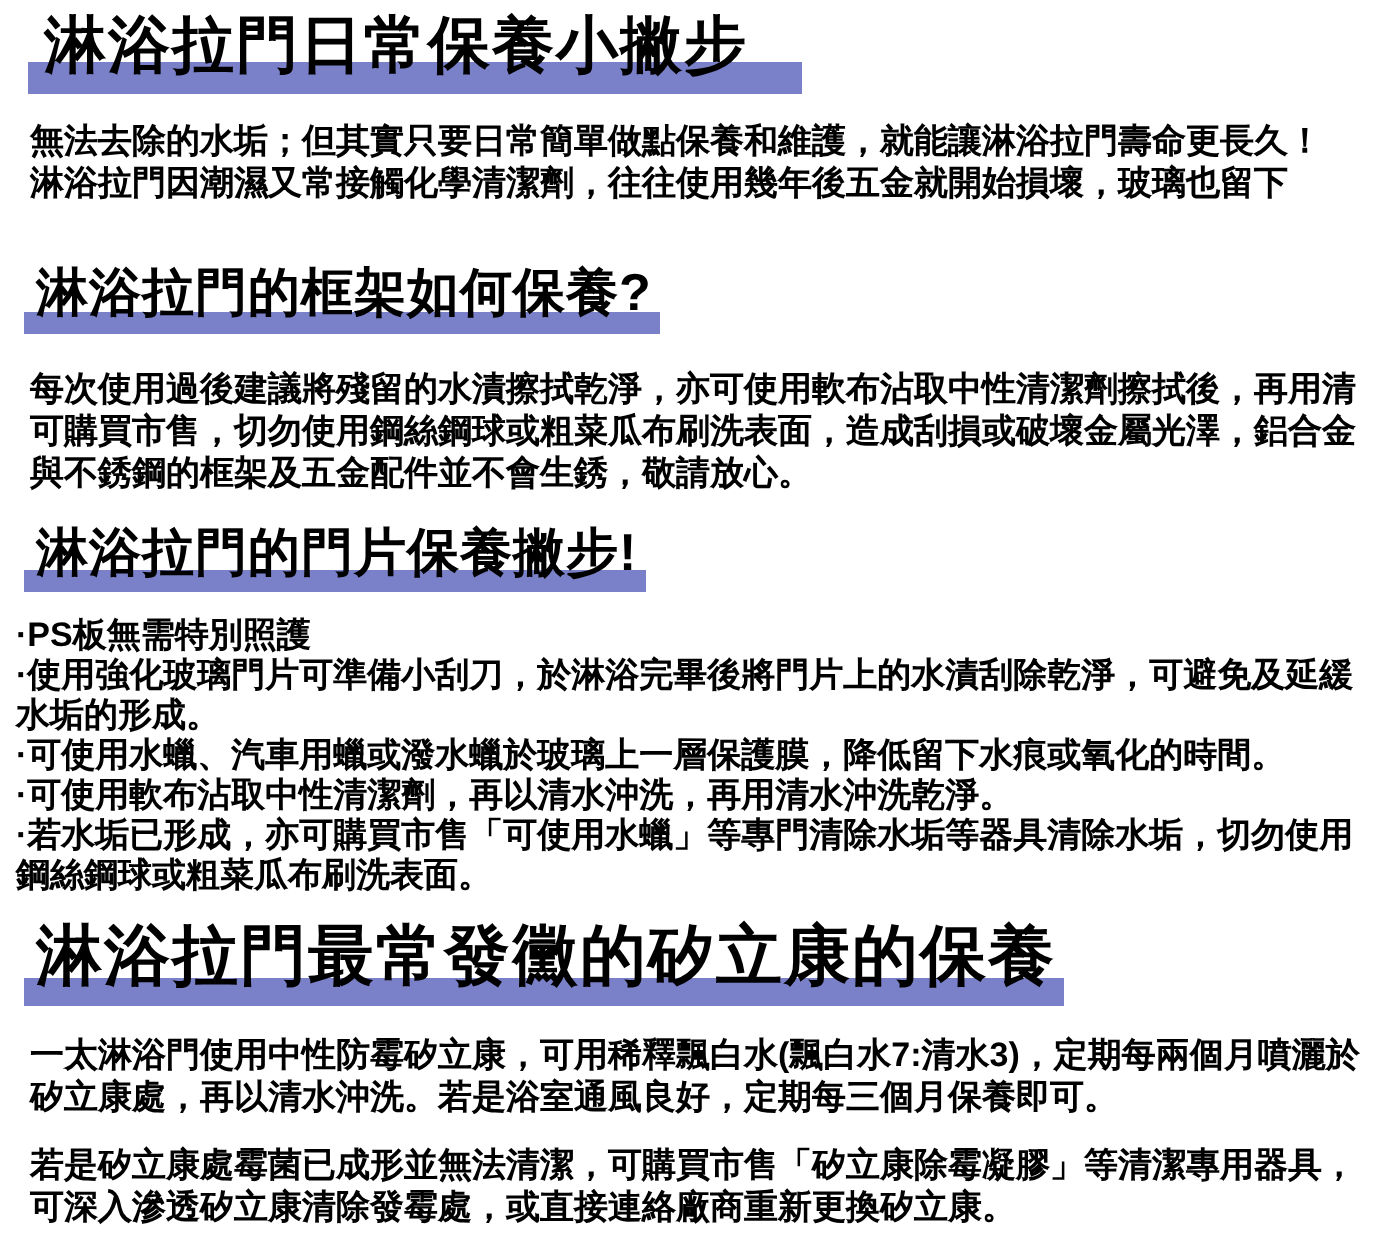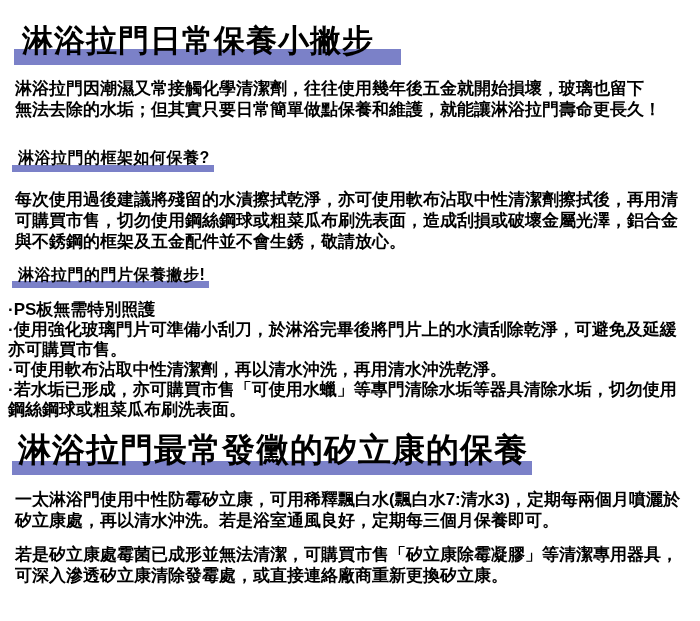--- a/index.html
+++ b/index.html
@@ -11,39 +11,39 @@
     overflow: hidden;
   }
   body {
     font-family: "Liberation Sans", "DejaVu Sans", sans-serif;
     color: #000000;
     -webkit-font-smoothing: antialiased;
   }
   .page {
     box-sizing: border-box;
     width: 700px;
-    padding: 20px 8px 0 8px;
+    padding: 2px 8px 0 8px;
   }
   
   .main-title {
     margin: 2px 0 0 6px;
     font-size: 31px;
     font-weight: bold;
     line-height: 1.25;
     letter-spacing: 1px;
   }
   .main-title .hl {
     display: inline-block;
     padding: 0 27px 4px 8px;
     background-image: linear-gradient(to bottom, transparent 63%, var(--hl, #7b81c8) 63%);
   }
   
   .section-heading {
     margin: 0 0 0 4px;
-    font-size: 16px;
+    font-size: 26px;
     font-weight: bold;
     line-height: 1.3;
     letter-spacing: 0.5px;
   }
   .section-heading .hl {
     display: inline-block;
     padding: 0 4px 3px 6px;
     background-image: linear-gradient(to bottom, transparent 70%, var(--hl, #7b81c8) 70%);
   }
   .section-heading.large {
@@ -79,43 +79,46 @@
 </head>
 <body style="color: rgb(0, 0, 0); background: rgb(255, 255, 255);">
 
 <div class="page">
 
   <h1 class="main-title">
     <span class="hl">淋浴拉門日常保養小撇步</span>
   </h1>
 
   <div class="para gap-intro">
+    <div class="line">無法去除的水垢；但其實只要日常簡單做點保養和維護，就能讓淋浴拉門壽命更長久！</div>
     <div class="line">淋浴拉門因潮濕又常接觸化學清潔劑，往往使用幾年後五金就開始損壞，玻璃也留下</div>
-    <div class="line">無法去除的水垢；但其實只要日常簡單做點保養和維護，就能讓淋浴拉門壽命更長久！</div>
   </div>
 
   <h2 class="section-heading h-frame">
     <span class="hl">淋浴拉門的框架如何保養?</span>
   </h2>
   <div class="para gap-p1">
     <div class="line">每次使用過後建議將殘留的水漬擦拭乾淨，亦可使用軟布沾取中性清潔劑擦拭後，再用清</div>
     <div class="line">可購買市售，切勿使用鋼絲鋼球或粗菜瓜布刷洗表面，造成刮損或破壞金屬光澤，鋁合金</div>
     <div class="line">與不銹鋼的框架及五金配件並不會生銹，敬請放心。</div>
   </div>
 
   <h2 class="section-heading h-panel">
     <span class="hl">淋浴拉門的門片保養撇步!</span>
   </h2>
   <ul class="bullet-list">
     <li>
       <div class="line">·PS板無需特別照護</div>
     </li>
     <li>
       <div class="line">·使用強化玻璃門片可準備小刮刀，於淋浴完畢後將門片上的水漬刮除乾淨，可避免及延緩</div>
-      <div class="line">亦可購買市售。</div>
+      <div class="line">水垢的形成。</div>
+    </li>
+    <li>
+      <div class="line">·可使用水蠟、汽車用蠟或潑水蠟於玻璃上一層保護膜，降低留下水痕或氧化的時間。</div>
     </li>
     <li>
       <div class="line">·可使用軟布沾取中性清潔劑，再以清水沖洗，再用清水沖洗乾淨。</div>
     </li>
     <li>
       <div class="line">·若水垢已形成，亦可購買市售「可使用水蠟」等專門清除水垢等器具清除水垢，切勿使用</div>
       <div class="line">鋼絲鋼球或粗菜瓜布刷洗表面。</div>
     </li>
   </ul>
 

